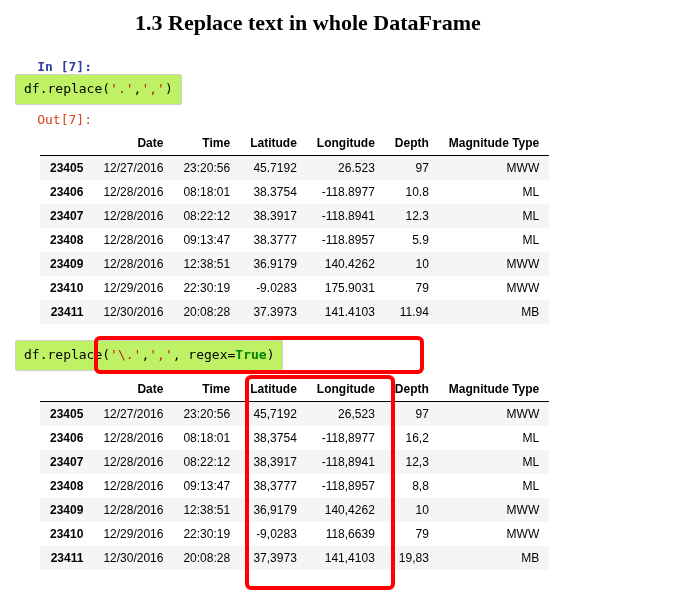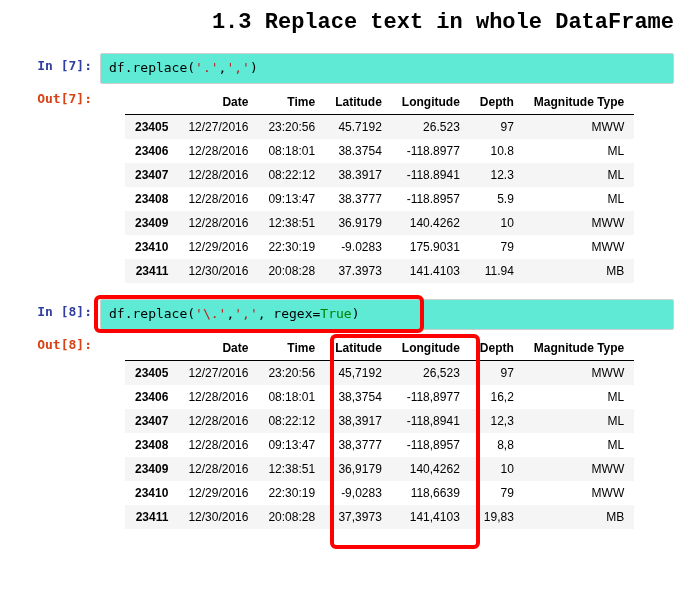--- a/index.html
+++ b/index.html
@@ -5,55 +5,55 @@
   body {
     margin: 0;
     padding: 10px 15px;
     font-family: sans-serif;
     font-size: 13px;
     color: #000;
     width: 689px;
     box-sizing: border-box;
   }
   h2 {
-    font-family: Liberation Mono, monospace;
+    font-family: Liberation Serif, serif;
     font-weight: bold;
     font-size: 22px;
     margin: 0 0 18px 120px;
-    text-align: right;
   }
   .cell {
     display: flex;
     align-items: flex-start;
     margin-bottom: 2px;
+    flex-direction: column;
   }
   .prompt {
     width: 85px;
     flex-shrink: 0;
     text-align: right;
     padding-right: 8px;
     font-family: monospace;
     font-size: 13px;
     padding-top: 5px;
     box-sizing: border-box;
   }
   .prompt-in { color: #303F9F; font-weight: bold;}
-  .prompt-out { color: #D84315; font-weight: bold; }
+  .prompt-out { color: #D84315; }
   .code-area {
     flex: 1;
-    background: #5eead4;
+    background: #bef264;
     border: 1px solid #cfcfcf;
     padding: 6px 8px;
     font-family: monospace;
     font-size: 13px;
     line-height: 1.3;
     border-radius: 2px;
   }
   .code-s { color: #BA2121; }
-  .code-kw { color: #008000; font-weight: normal; }
+  .code-kw { color: #008000; font-weight: bold; }
   .output-area {
     flex: 1;
     padding-top: 4px;
   }
   table.df {
     border-collapse: collapse;
     font-size: 12px;
     margin-left: 25px;
     margin-bottom: 14px;
   }
@@ -174,30 +174,28 @@
             <td>11.94</td>
             <td>MB</td>
           </tr>
         </tbody>
     </table>
   </div>
 </div>
 
 <div class="highlight-wrap">
   <div class="cell">
-    <div class="prompt prompt-in">In [8]:</div>
     <div class="code-area">
       <span>df.replace(</span><span class="code-s">'\.'</span><span>,</span><span class="code-s">','</span><span>, regex=</span><span class="code-kw">True</span><span>)</span>
     </div>
   </div>
   <div class="highlight-box" style="left:79px; top:-4px; width:330px; height:38px;"></div>
 </div>
 
 <div class="cell">
-  <div class="prompt prompt-out">Out[8]:</div>
   <div class="output-area highlight-wrap">
     <table class="df" id="table2">
       <thead>
           <tr>
             <th></th>
             <th>Date</th>
             <th>Time</th>
             <th>Latitude</th>
             <th>Longitude</th>
             <th>Depth</th>

